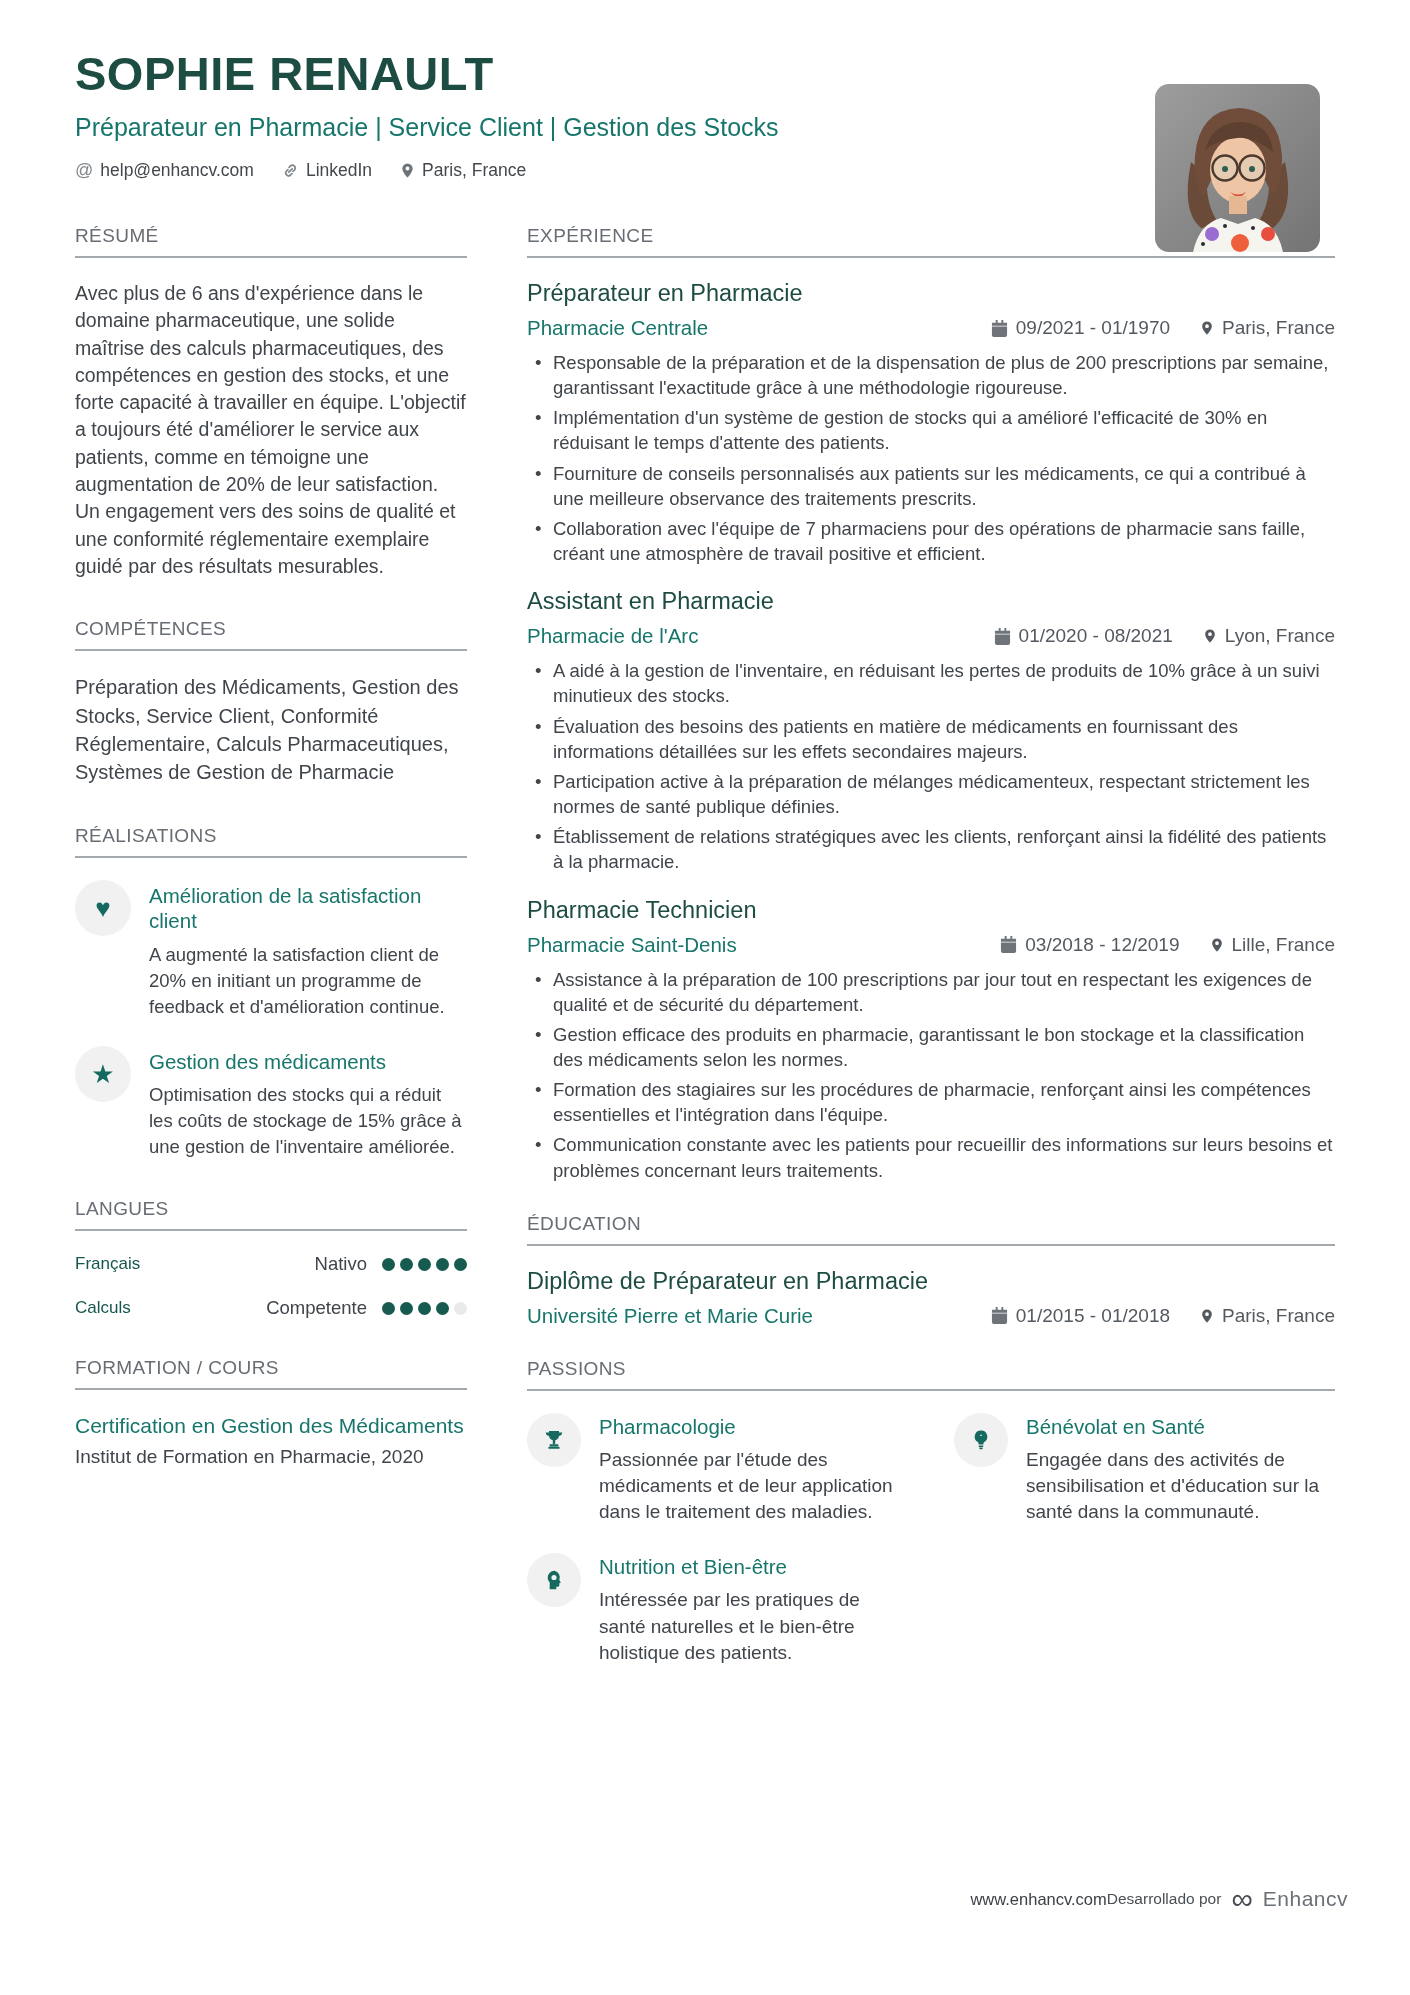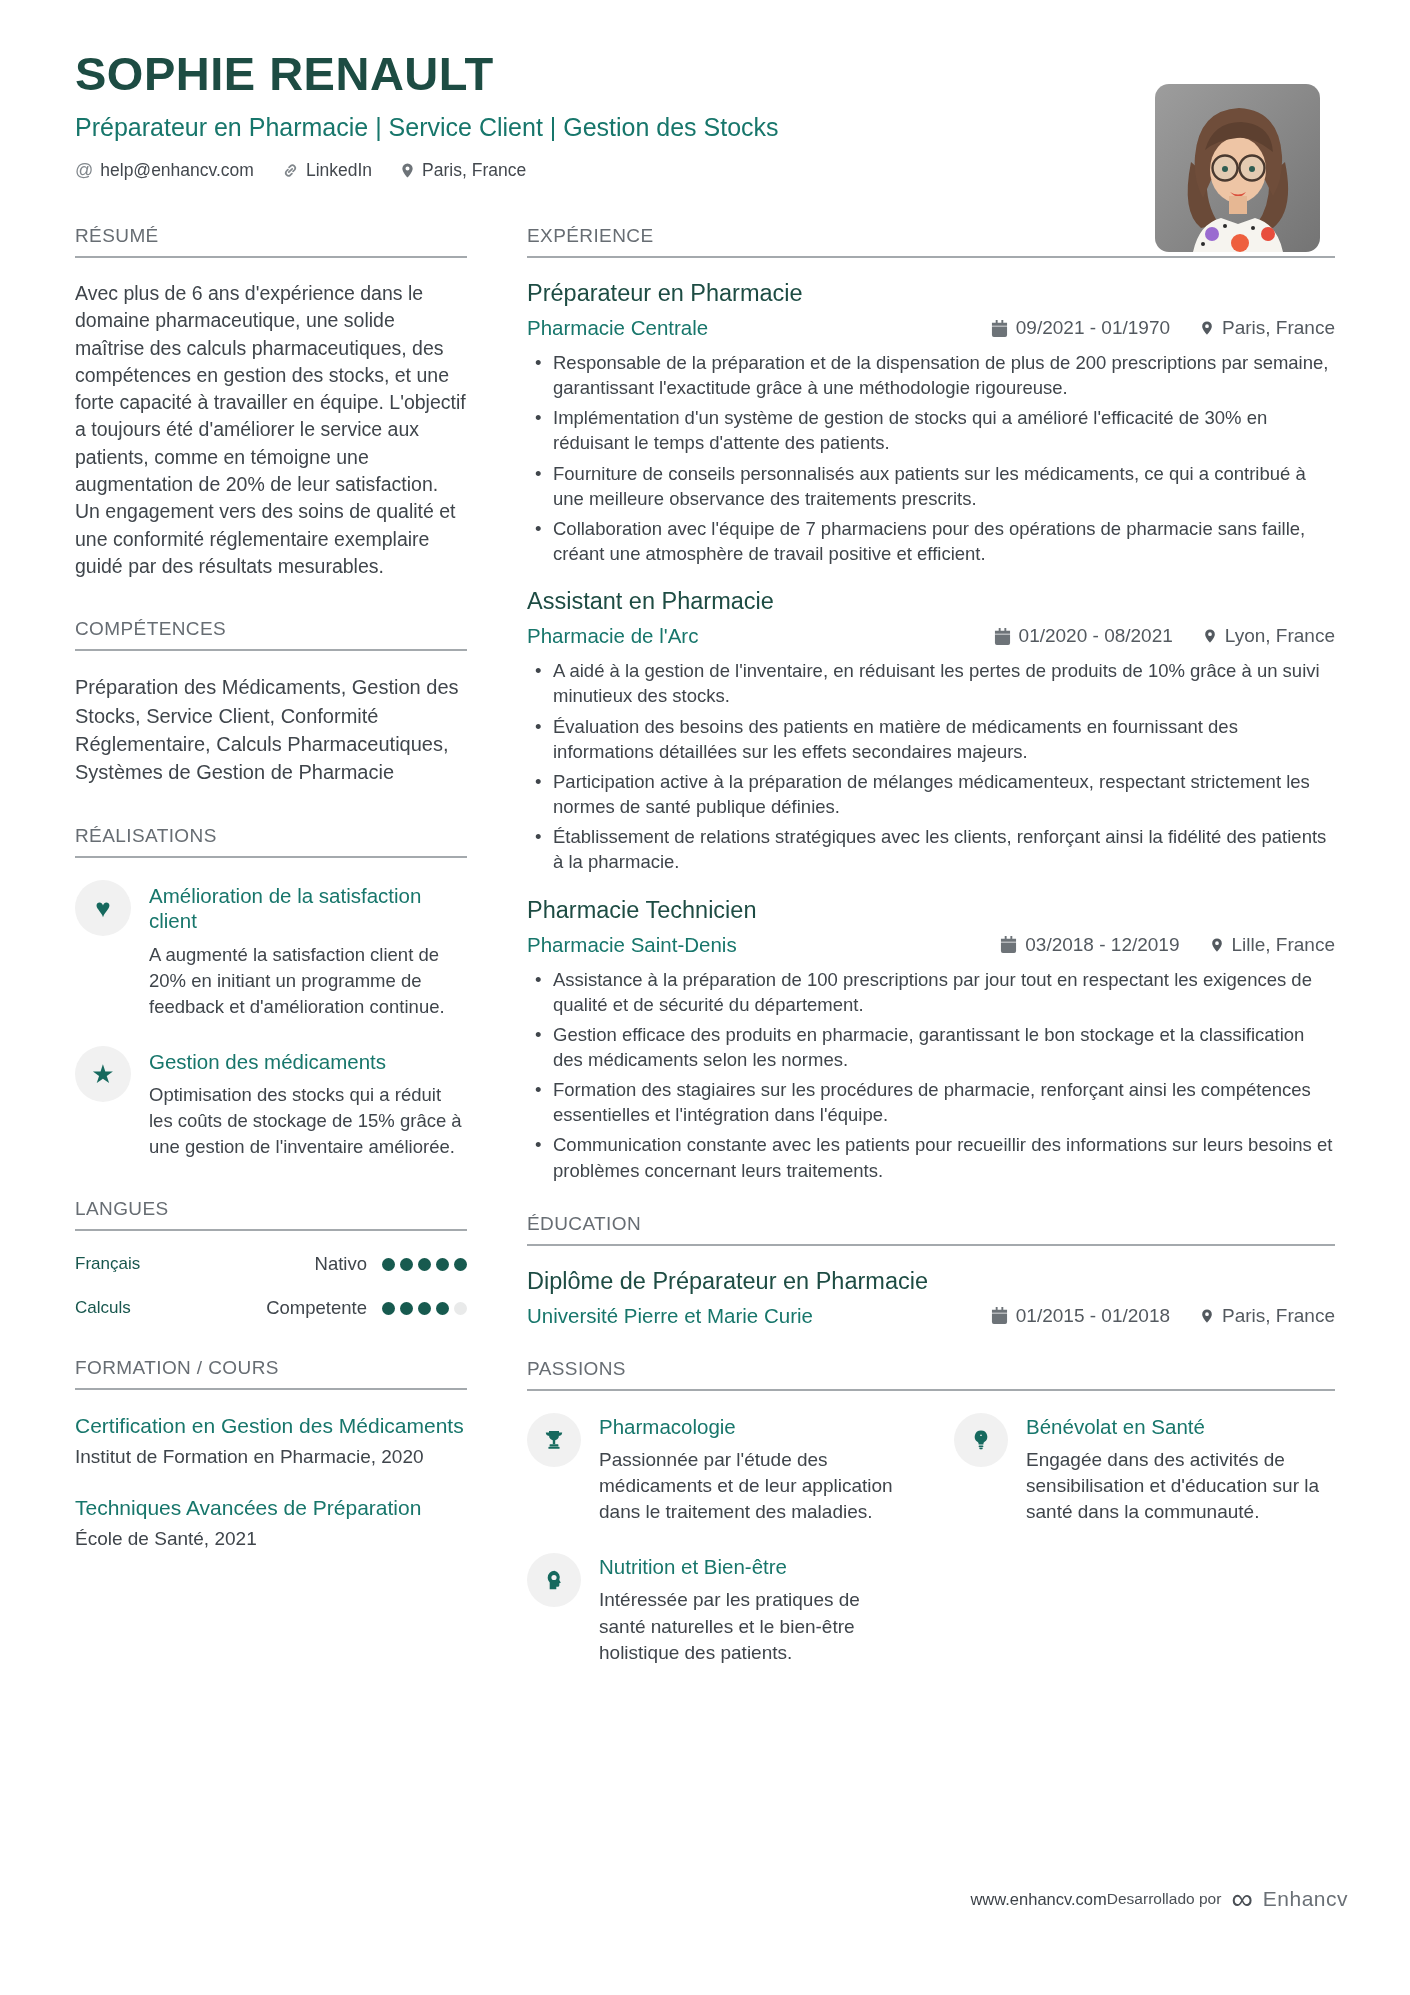--- a/index.html
+++ b/index.html
@@ -224,24 +224,20 @@
     </div>
 
     <div class="sec">
       <div class="sec-h">FORMATION / COURS</div>
 
       <div class="course">
         <div class="course-title">Certification en Gestion des Médicaments</div>
         <div class="course-sub">Institut de Formation en Pharmacie, 2020</div>
       </div>
 
-      <div class="course">
-        <div class="course-title">Techniques Avancées de Préparation</div>
-        <div class="course-sub">École de Santé, 2021</div>
-      </div>
     </div>
   </div>
 
   <div class="col-right">
 
     <div class="sec" style="margin-bottom:30px">
       <div class="sec-h">EXPÉRIENCE</div>
 
       <div class="job">
         <div class="job-title">Préparateur en Pharmacie</div>

